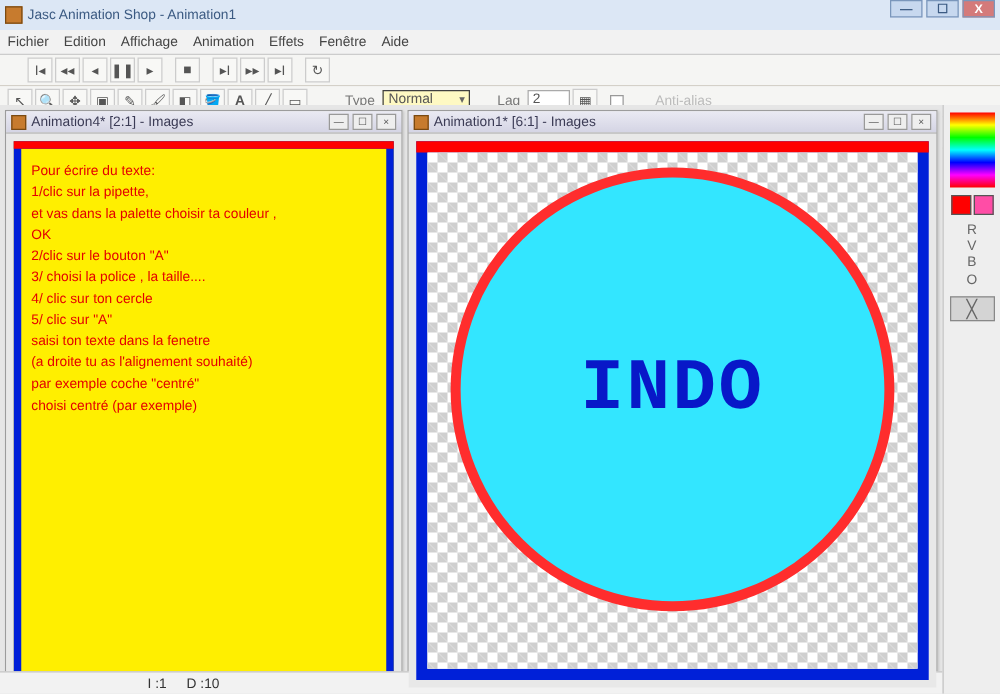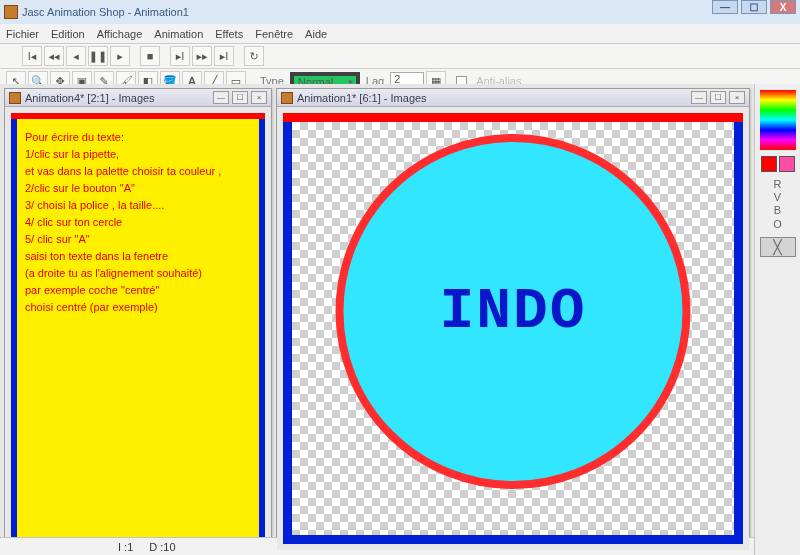--- a/index.html
+++ b/index.html
@@ -10,30 +10,30 @@
   .winbtns{position:absolute;top:0;right:4px;display:flex;gap:3px;}
   .winbtn{width:26px;height:14px;background:#c7d8ef;border:1px solid #7a96bb;color:#3b5a82;display:flex;align-items:center;justify-content:center;font-weight:bold;font-size:10px;}
   .winbtn.close{background:#d47a7a;color:#fff;}
   
   .menubar{background:#f2f2f2;height:20px;border-bottom:1px solid #ccc;display:flex;align-items:center;padding:0 6px;gap:12px;color:#444;}
   .menubar span{cursor:default;}
   
   .toolbar{background:#f5f5f3;border-bottom:1px solid #d4d0c8;display:flex;align-items:center;padding:2px 6px;gap:2px;min-height:24px;}
   .tbtn{width:20px;height:20px;border:1px solid #ccc;background:#f8f8f6;display:flex;align-items:center;justify-content:center;color:#555;font-size:11px;}
   .tbtn.sep{width:6px;border:none;background:transparent;}
-  .field-label{color:#777;padding:0 4px;}
-  .combo{height:18px;border:4px solid #404040;background:#22c55e;padding:0 16px 0 4px;color:#555;min-width:70px;position:relative;}
+  .field-label{color:#777;padding:0 4px;margin-left:16px;}
+  .combo{height:18px;border:1px solid #404040;background:#fef9c3;padding:0 16px 0 4px;color:#555;min-width:70px;position:relative;}
   .combo::after{content:'▾';position:absolute;right:3px;top:1px;color:#666;font-size:9px;}
   .numbox{width:34px;height:18px;border:1px solid #aaa;background:#fff;color:#555;padding:0 3px;}
   .chk{width:11px;height:11px;border:1px solid #999;background:#fff;margin-right:3px;display:inline-block;}
   .tb3-left{display:flex;gap:2px;}
   
   .workspace{position:absolute;top:84px;bottom:0;left:0;right:46px;background:#e6e6e6;display:flex;gap:4px;padding:4px;}
   .mdi{background:#f4f4f2;border:1px solid #9c9c9c;display:flex;flex-direction:column;box-shadow:1px 1px 2px rgba(0,0,0,.15);}
-  .mdi.left{width:268px;}
+  .mdi.left{width:318px;}
   .mdi.right{flex:1;justify-content:flex-end;}
   .mdi-title{background:linear-gradient(#eaeaf3,#d4d4e4);height:18px;display:flex;align-items:center;padding:0 4px;color:#3b3b55;border-bottom:1px solid #aaa;}
   .mdi-title .ico{width:12px;height:12px;background:#c77b2e;border:1px solid #7a4a12;margin-right:4px;}
   .mdi-btns{margin-left:auto;display:flex;gap:3px;}
   .mdi-btn{width:16px;height:13px;border:1px solid #999;background:#eee;font-size:8px;display:flex;align-items:center;justify-content:center;color:#555;}
   .mdi-body{flex:1;background:#e8e8e8;padding:6px;overflow:hidden;position:relative;}
   .canvas{border:6px solid #0020d8;background:#ffef00;position:relative;height:100%;}
   .canvas .redstrip{position:absolute;left:-6px;right:-6px;background:#ff0000;height:6px;}
   .canvas .redstrip.top{top:-6px;}
   .redbar-bot{position:absolute;bottom:0;left:8px;right:8px;height:5px;background:#ff1a1a;}
@@ -166,20 +166,21 @@
         <div class="mdi-btn">×</div>
       </div>
     </div>
     <div class="mdi-body">
       <div class="canvas">
         <div class="redstrip top"></div>
         <div class="instructions">
           <div>Pour écrire du texte:</div>
           <div>1/clic  sur la pipette,</div>
           <div> et vas dans la palette choisir ta couleur ,</div>
+          <div> OK</div>
           <div>2/clic sur le bouton "A"</div>
           <div>3/ choisi la police , la taille....</div>
           <div>4/ clic sur ton cercle</div>
           <div>5/ clic sur "A"</div>
           <div>saisi ton texte dans la fenetre</div>
           <div>(a droite tu as l'alignement souhaité)</div>
           <div>par exemple coche "centré"</div>
           <div>choisi centré (par exemple)</div>
         </div>
       </div>

